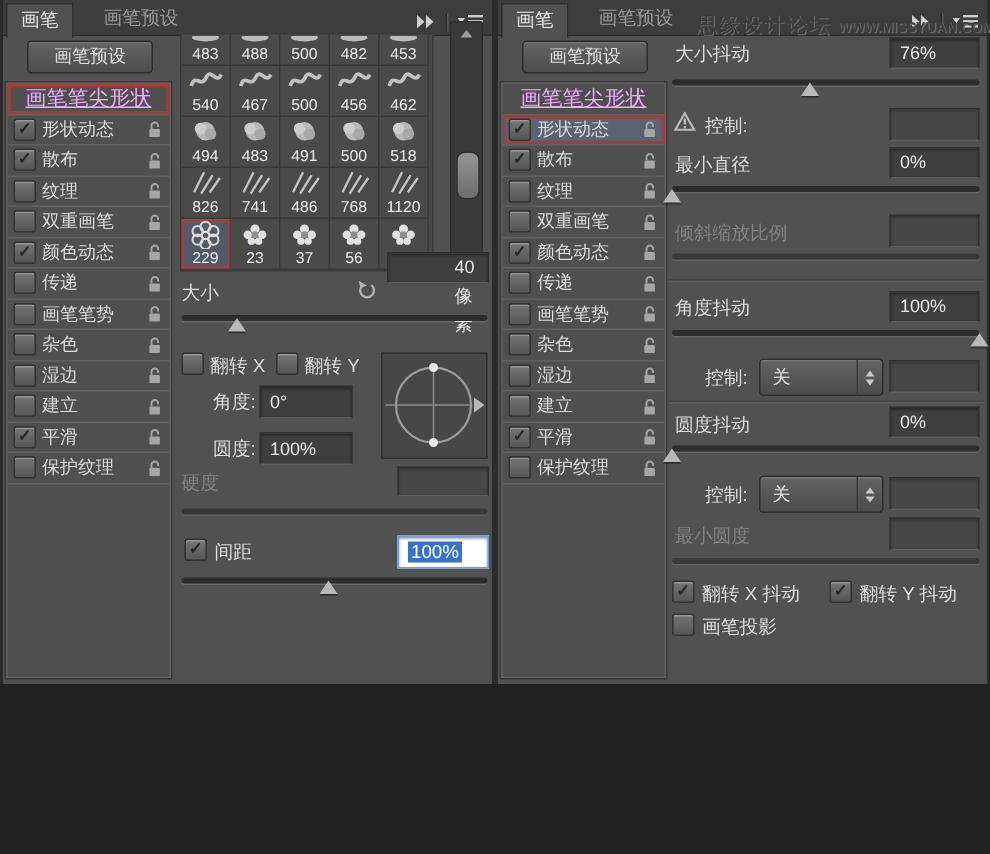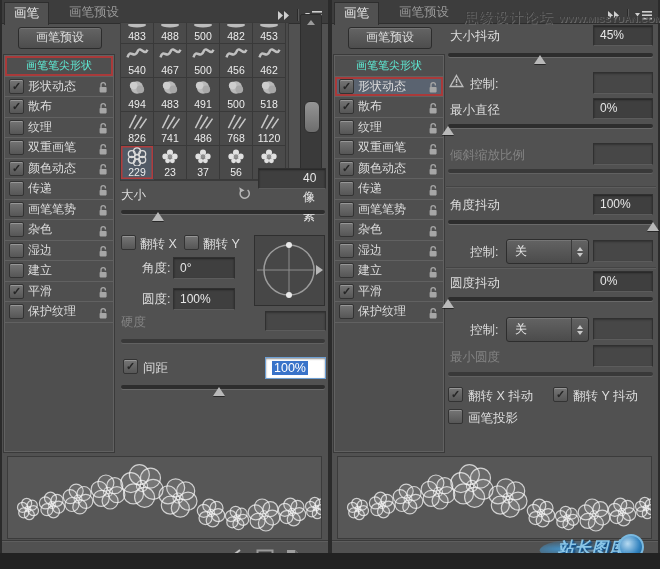--- a/index.html
+++ b/index.html
@@ -1,36 +1,36 @@
 <!DOCTYPE html>
 <html><head>
 <meta charset="utf-8">
 <style>
   html,body{margin:0;padding:0;background:#222;}
-  .stage{position:relative;width:660px;height:553px;background:#2b2b2b;overflow:hidden;
+  .stage{position:relative;width:660px;height:456px;background:#2b2b2b;overflow:hidden;
          font-family:"Liberation Sans",sans-serif;-webkit-font-smoothing:antialiased;}
   .panel{position:absolute;top:0;width:326px;height:569px;background:#515151;}
   #panel-left{left:2px;} #panel-right{left:332px;}
 
   
   .tabbar{position:absolute;left:0;top:0;right:0;height:23px;background:#3d3d3d;border-bottom:1px solid #2e2e2e;}
   .tab{position:absolute;top:2px;height:21px;line-height:21px;padding:0 9px;font-size:12.5px;color:#9a9a9a;}
   .tab.active{background:#515151;color:#e6e6e6;border:1px solid #2e2e2e;border-bottom:none;height:22px;}
   .tabbar-icons{position:absolute;top:6px;right:6px;display:flex;align-items:center;gap:7px;}
   .tb-divider{width:1px;height:12px;background:#2a2a2a;box-shadow:1px 0 0 #5a5a5a;}
 
   
   .preset-btn{position:absolute;left:16px;top:27px;width:82px;height:20px;border-radius:3px;
       background:linear-gradient(#646464,#4d4d4d);border:1px solid #2c2c2c;color:#dedede;
       font-size:12px;text-align:center;line-height:19px;box-shadow:inset 0 1px 0 rgba(255,255,255,.10);}
   .sb{position:absolute;left:2px;top:55px;width:110px;height:397px;border:1px solid #616161;
       box-shadow:0 0 0 1px #3a3a3a;box-sizing:border-box;background:#4f4f4f;}
   .sb-row{height:20.5px;border-bottom:1px solid #616161;display:flex;align-items:center;
       padding:0 4px;gap:4px;box-sizing:border-box;position:relative;}
-  .sb-row.tip{justify-content:center;font-size:11px;color:#5eead4;}
+  .sb-row.tip{justify-content:center;font-size:14px;color:#f0abfc;text-decoration:underline;}
   .sb-label{flex:1;font-size:12px;color:#dcdcdc;white-space:nowrap;overflow:hidden;}
   .ring-red{box-shadow:inset 0 0 0 2px #a93a3a;}
   .sb-row.hl{background:#5a6370;}
 
   
   .cb{width:13px;height:13px;border-radius:2px;border:1px solid #333;
       background:linear-gradient(#757575,#565656);box-shadow:inset 0 1px 0 rgba(255,255,255,.25);
       font-size:11px;line-height:12px;text-align:center;color:#262626;font-weight:bold;flex:0 0 auto;}
   .lock{width:12px;height:12px;flex:0 0 auto;display:inline-block;}
   .field{position:absolute;background:#3f3f3f;border:1px solid #303030;border-bottom-color:#5c5c5c;
@@ -711,21 +711,21 @@
           <span class="cb"></span>
           <span class="sb-label">保护纹理</span>
           <span class="lock"><svg width="12" height="13" viewBox="0 0 12 13">
               <path d="M4 6 V3.8 a2.2 2.2 0 0 1 4.4 0 V4.6" fill="none" stroke="#a6a6a6" stroke-width="1.3"></path>
               <rect x="2.6" y="6" width="7" height="5.4" rx="0.8" fill="#a6a6a6"></rect>
             </svg></span>
         </div>
       </div>
 
     <div class="lbl" style="left:118px;top:28px;">大小抖动</div>
-    <div class="field" style="left:261px;top:25px;width:60px;height:21px;">45%</div>
+    <div class="field" style="left:261px;top:25px;width:60px;height:21px;">76%</div>
     <div class="slider" style="left:116px;top:50px;width:205px;">
         <div class="track"></div>
         <div class="thumb" style="left:45%"></div>
       </div>
 
     <span style="position:absolute;left:117px;top:74px;"><svg width="15" height="14">
           <path d="M7.5 1.5 L13.8 12.5 H1.2 Z" fill="none" stroke="#bcbcbc" stroke-width="1.4"></path>
           <rect x="6.8" y="5" width="1.5" height="4" fill="#bcbcbc"></rect>
           <rect x="6.8" y="10" width="1.5" height="1.5" fill="#bcbcbc"></rect>
         </svg></span>

